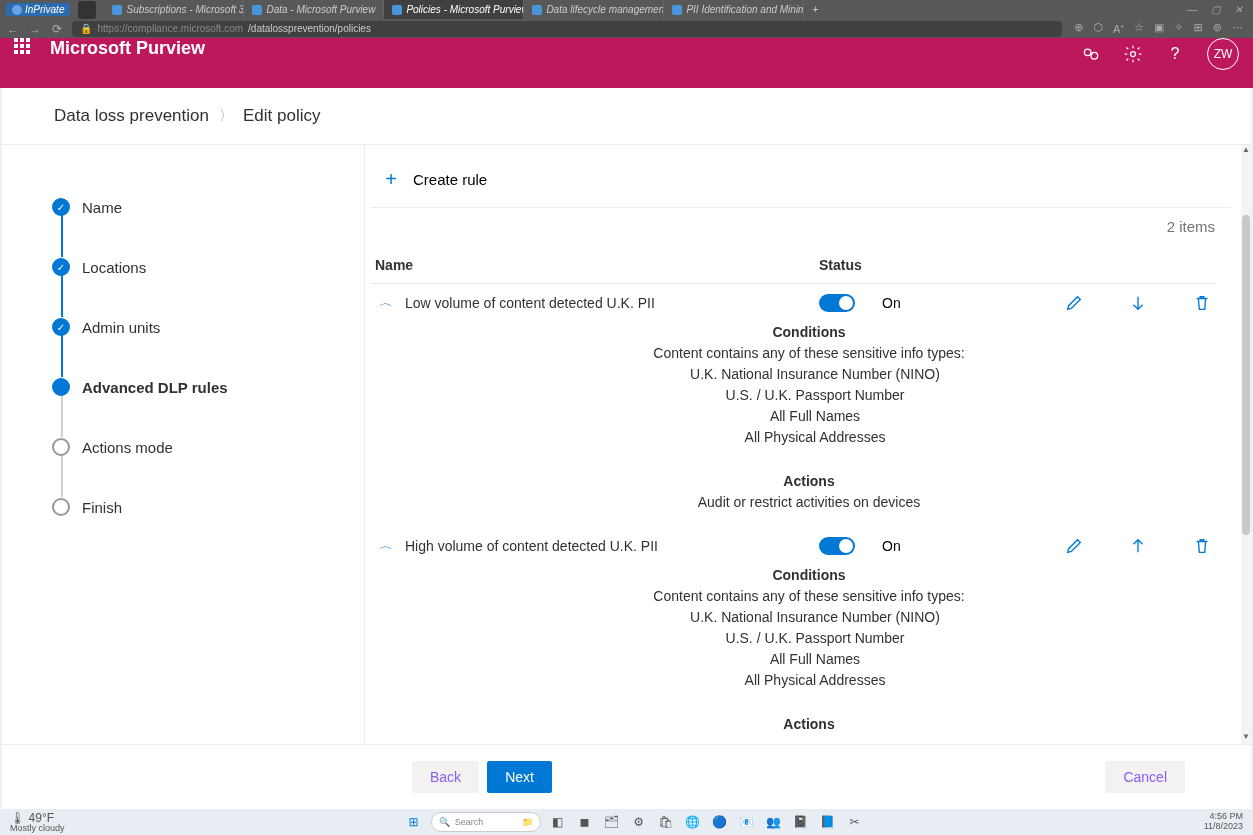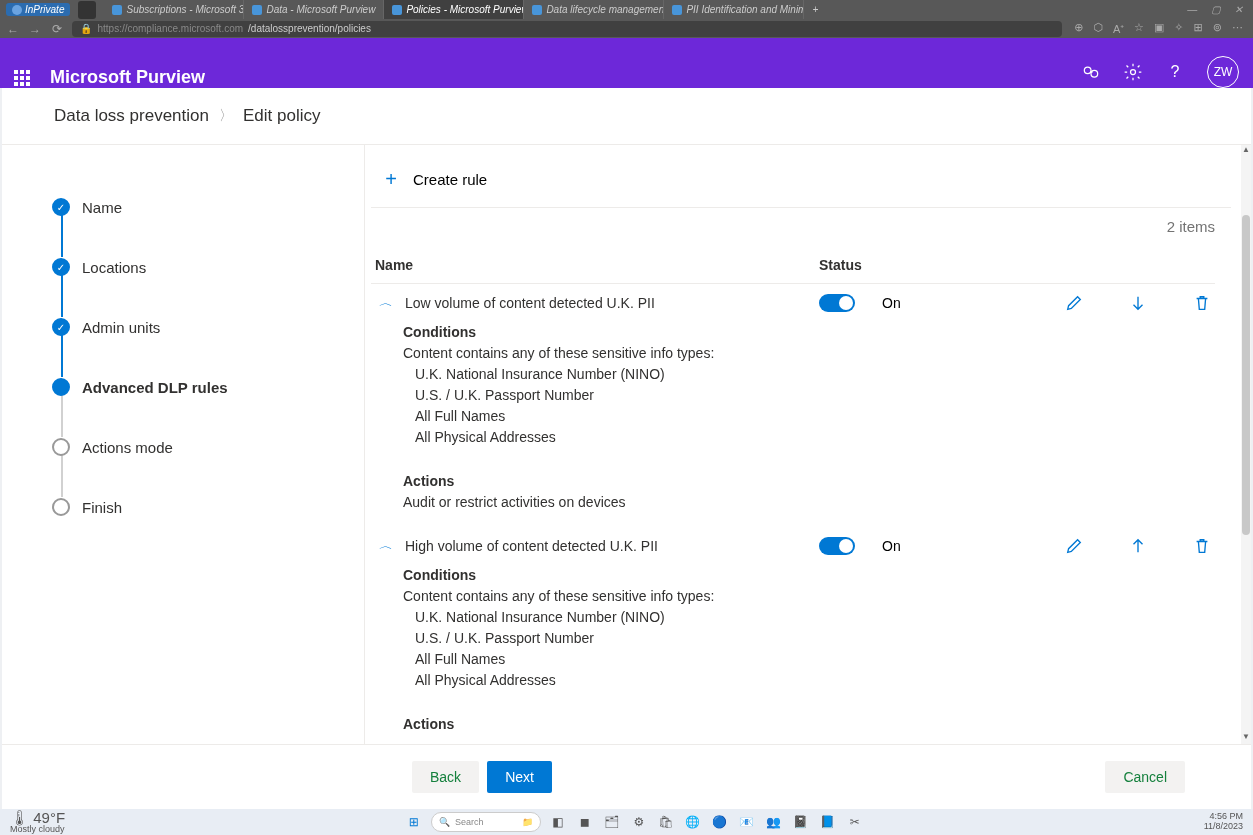--- a/index.html
+++ b/index.html
@@ -16,21 +16,21 @@
   .tab .favicon { width:10px; height:10px; background:#4895d9; border-radius:2px; flex-shrink:0;}
   .win-controls { margin-left:auto; display:flex; gap:14px; padding-right:10px; color:#aaa; font-size:10px;}
   
   .addr-bar { height: 19px; background:#585858; display: flex; align-items:center; padding:0 6px; gap:8px;}
   .addr-bar .nav-icon { width:14px; height:14px; color:#aaa; font-size:12px; display:flex; align-items:center; justify-content:center;}
   .url-box { flex:1; background:#404040; border-radius:4px; height:16px; display:flex; align-items:center; padding:0 8px; font-size:10px; color:#ccc; gap:5px;}
   .url-dark { color:#888; }
   .addr-actions { display:flex; gap:10px; color:#aaa; font-size:11px; padding:0 4px;}
 
   
-  .purview-header { height: 50px; background:#6d28d9; display:flex; align-items:flex-end; padding:0 14px; color:#fff; }
+  .purview-header { height: 50px; background:#be185d; display:flex; align-items:flex-start; padding:0 14px; color:#fff; }
   .waffle { width:18px; height:18px; margin-right:18px; display:grid; grid-template-columns:repeat(3,4px); grid-template-rows:repeat(3,4px); gap:2px;}
   .waffle div { background:#fff; }
   .app-title { font-size:18px; font-weight:600; }
   .header-actions { margin-left:auto; display:flex; gap:22px; align-items:center;}
   .header-icon { width:20px; height:20px; color:#fff; font-size:16px; display:flex; align-items:center; justify-content:center;}
   .avatar { width:32px; height:32px; border-radius:50%; border:1.5px solid #fff; display:flex; align-items:center; justify-content:center; font-size:12px;}
 
   
   .page { position:absolute; top:88px; left:2px; right:2px; bottom:26px; background:#fff; display:flex; flex-direction:column;}
   .breadcrumb-bar { height:57px; border-bottom:1px solid #edebe9; display:flex; align-items:center; padding-left:52px; font-size:17px; color:#323130;}
@@ -67,28 +67,28 @@
   .chevron-up { color:#0078d4; font-size:14px; transform:scaleY(0.7);}
   .rule-title { font-size:14px; color:#323130;}
   .status-cell { flex:0 0 120px; display:flex; align-items:center; gap:27px;}
   .toggle { width:36px; height:18px; border-radius:10px; background:#0078d4; position:relative;}
   .toggle::after { content:''; position:absolute; right:2px; top:2px; width:14px; height:14px; background:#fff; border-radius:50%;}
   .status-label { font-size:14px;}
   .actions-cell { flex:1; display:flex; gap:46px; justify-content:flex-end; padding-right:4px; color:#0078d4;}
   .action-icon { width:18px; height:18px; display:flex; align-items:center; justify-content:center; cursor:pointer;}
   .action-icon svg { width:18px; height:18px; }
 
-  .rule-details { padding:2px 0 14px 32px; font-size:14px; color:#323130; line-height:1.5;}
+  .rule-details { padding:2px 0 14px 32px; font-size:14px; color:#323130; line-height:1.5;text-align:center;}
   .rule-details .section-title { font-weight:700; margin-top:2px;}
   .rule-details .indented { padding-left:12px;}
 
   
   .footer { height:65px; border-top:1px solid #edebe9; display:flex; align-items:center; padding:0 10px 0 410px; gap:8px;}
   .btn { height:32px; padding:0 18px; border:none; border-radius:2px; font-size:14px; cursor:pointer;}
-  .btn-default { background:#f3f2f1; color:#15803d;}
+  .btn-default { background:#f3f2f1; color:#8b5cf6;}
   .btn-primary { background:#0078d4; color:#fff;}
   .btn-cancel { margin-left:auto; margin-right:56px;}
 
   
   .vscroll { position:absolute; right:0; top:0; bottom:0; width:10px; background:#f4f4f4;}
   .vscroll .thumb { position:absolute; left:1px; right:1px; top:70px; height:320px; background:#c8c8c8; border-radius:4px;}
   .vscroll .arr { position:absolute; left:0; right:0; height:12px; font-size:8px; color:#666; text-align:center;}
 
   
   .taskbar { position:absolute; bottom:0; left:0; right:0; height:26px; background:#e8edf4; display:flex; align-items:center; font-size:9px; color:#555;}
@@ -333,21 +333,21 @@
 
   <div class="footer">
     <button class="btn btn-default">Back</button>
     <button class="btn btn-primary">Next</button>
     <button class="btn btn-default btn-cancel">Cancel</button>
   </div>
 </div>
 
 <div class="taskbar">
   <div class="weather">
-    <span style="font-size:15px;">🌡 <span>49°F</span></span>
+    <span style="font-size:12px;">🌡 <span>49°F</span></span>
     <span>Mostly cloudy</span>
   </div>
   <div class="task-center">
     <span class="tb-icon" style="color:#0078d4;">⊞</span>
     <div class="search-box">
       <span>🔍</span>
       <span style="color:#888;">Search</span>
       <span style="margin-left:auto;">📁</span>
     </div>
     <span class="tb-icon">◧</span>

